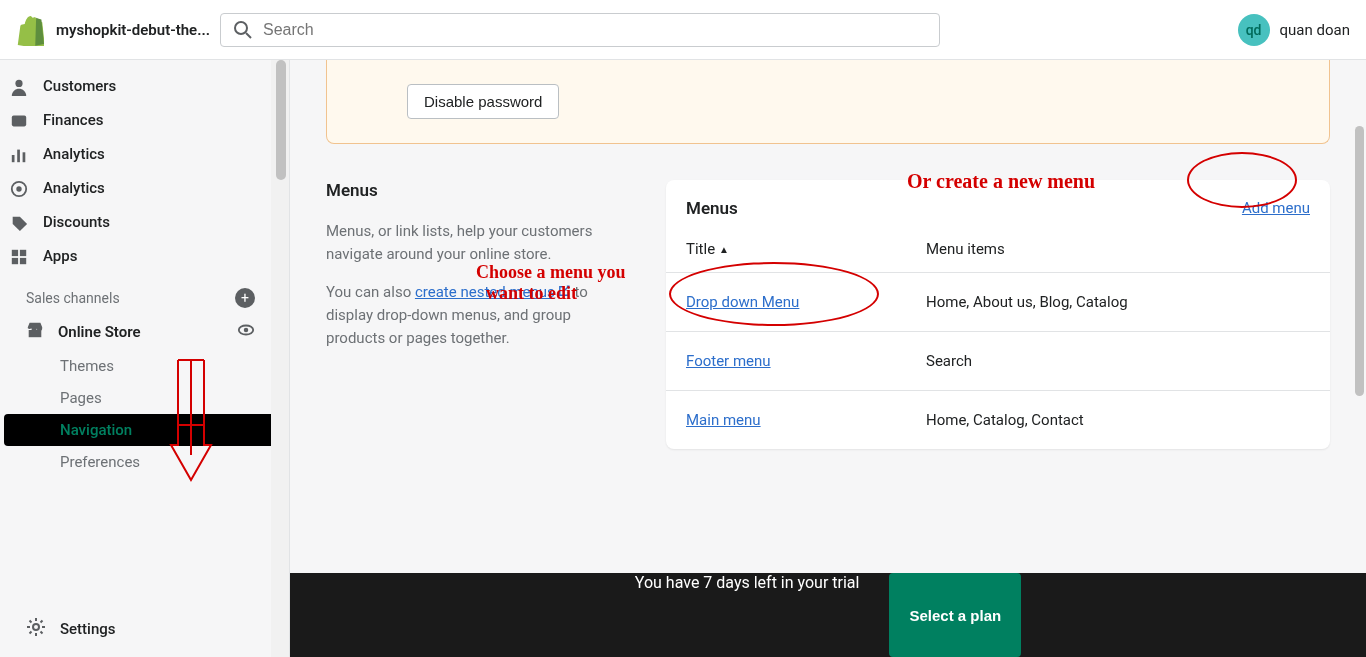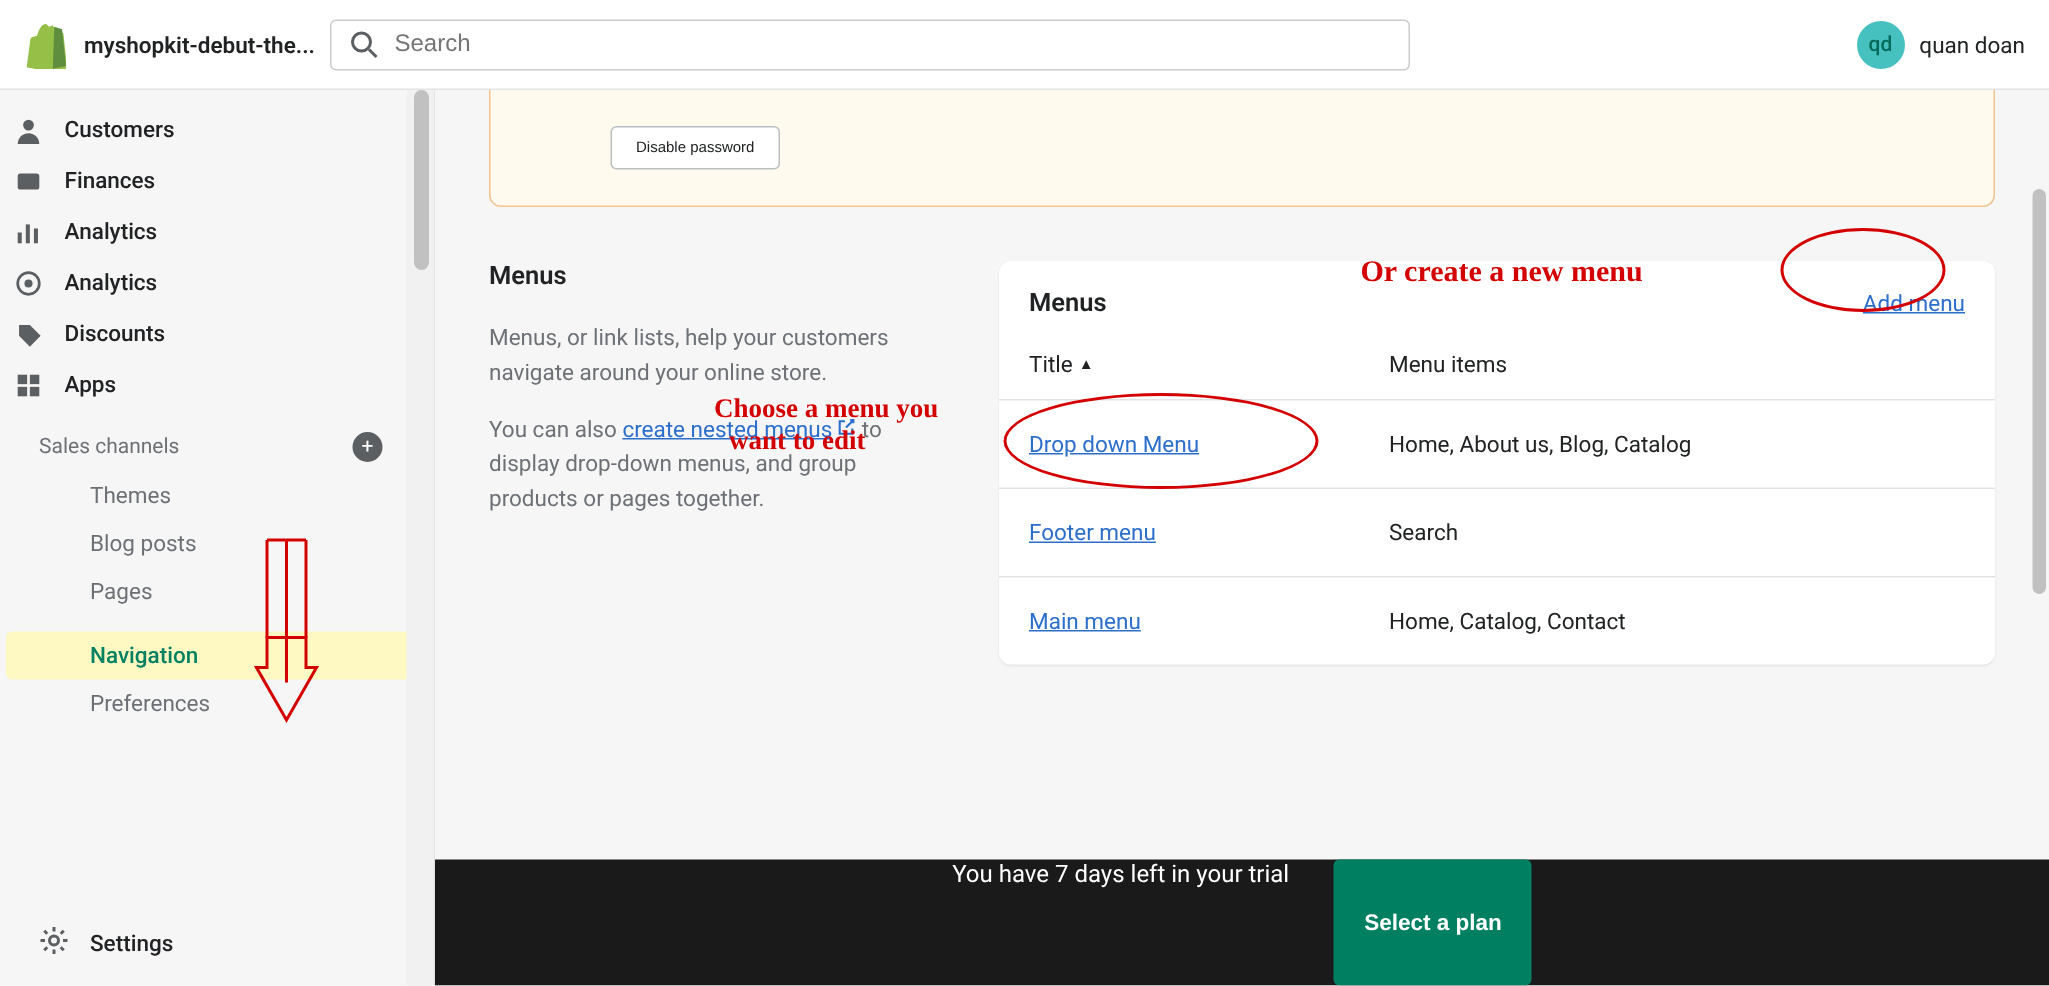--- a/index.html
+++ b/index.html
@@ -25,28 +25,28 @@
     .nav-item .icon { width: 20px; height: 20px; display: flex; align-items: center; justify-content: center; color: #5c5f62; }
     .nav-item .label { font-weight: 500; }
     
     .nav-section { padding: 14px 14px 6px 26px; font-size: 14px; color: #6d7175; display: flex; align-items: center; justify-content: space-between; }
     .nav-section .add-circle { width: 20px; height: 20px; border-radius: 50%; background: #5c5f62; color: #fff; display: flex; align-items: center; justify-content: center; font-size: 14px; margin-right: 20px; }
     
     .nav-channel { display: flex; align-items: center; padding: 7px 14px 7px 26px; font-size: 15px; gap: 14px; font-weight: 600; }
     .nav-channel .eye { margin-left: auto; margin-right: 20px; color: #5c5f62; }
     
     .sub-item { padding: 7px 14px 7px 60px; font-size: 15px; color: #6d7175; cursor: pointer; border-radius: 4px; margin: 0 8px 0 0; }
-    .sub-item.active { background: #fef9c3; color: #008060; font-weight: 500; margin-left: 4px; padding-left: 56px; margin-top: 11px; }
+    .sub-item.active { background: #000000; color: #008060; font-weight: 500; margin-left: 4px; padding-left: 56px; }
     
     .settings-item { position: absolute; bottom: 12px; left: 0; right: 18px; display: flex; align-items: center; padding: 8px 14px 8px 26px; font-size: 15px; gap: 14px; font-weight: 500; }
     
     .main { flex: 1; overflow-y: auto; position: relative; padding: 0 36px; }
     
     .banner { border: 1px solid #f1c38f; background: #fff9ee; border-radius: 8px; margin-top: 0; padding: 24px; margin-bottom: 36px; border-top: none; border-top-left-radius: 0; border-top-right-radius: 0; }
-    .banner-btn { background: #fff; border: 1px solid #babfc3; border-radius: 4px; padding: 8px 16px; font-size: 10px; color: #202223; cursor: pointer; margin-left: 56px; }
+    .banner-btn { background: #fff; border: 1px solid #babfc3; border-radius: 4px; padding: 8px 16px; font-size: 15px; color: #202223; cursor: pointer; margin-left: 56px; }
     
     .section-row { display: flex; gap: 40px; margin-bottom: 40px; }
     .section-left { width: 300px; }
     .section-left h2 { font-size: 17px; font-weight: 600; margin-bottom: 20px; }
     .section-left p { font-size: 15px; color: #6d7175; line-height: 1.5; margin-bottom: 16px; }
     .section-left a { color: #2c6ecb; text-decoration: underline; }
     .ext-icon { display: inline-block; vertical-align: middle; margin-left: 2px; }
     
     .card { flex: 1; background: #fff; border-radius: 8px; box-shadow: 0 1px 2px rgba(0,0,0,0.08); }
     .card-header { display: flex; align-items: center; justify-content: space-between; padding: 18px 20px 8px; }
@@ -158,23 +158,33 @@
           </svg>
         </span>
       <span class="label">Apps</span>
     </div>
 
     <div class="nav-section">
       <span>Sales channels</span>
       <span class="add-circle">+</span>
     </div>
 
+    <div class="nav-channel">
+      <span class="icon"><svg width="18" height="18" viewBox="0 0 20 20">
+            <path d="M2 7l2-5h12l2 5v1a3 3 0 01-6 0 3 3 0 01-6 0 3 3 0 01-4 0z" fill="#5c5f62"></path>
+            <rect x="3" y="10" width="14" height="8" fill="#5c5f62"></rect>
+          </svg></span>
+      <span>Online Store</span>
+      <span class="eye"><svg width="18" height="18" viewBox="0 0 20 20">
+            <ellipse cx="10" cy="10" rx="8" ry="5" fill="none" stroke="#5c5f62" stroke-width="2"></ellipse>
+            <circle cx="10" cy="10" r="2.5" fill="#5c5f62"></circle>
+          </svg></span>
+    </div>
 
     <div class="sub-item">Themes</div>
-    <div class="sub-item">Blog posts</div>
     <div class="sub-item">Pages</div>
     <div class="sub-item active">Navigation</div>
     <div class="sub-item">Preferences</div>
 
     <div class="settings-item">
       <span class="icon"><svg width="20" height="20" viewBox="0 0 20 20">
             <circle cx="10" cy="10" r="3" fill="none" stroke="#5c5f62" stroke-width="2"></circle>
             <path d="M10 1v3M10 16v3M1 10h3M16 10h3M3.5 3.5l2 2M14.5 14.5l2 2M3.5 16.5l2-2M14.5 5.5l2-2" stroke="#5c5f62" stroke-width="2"></path>
           </svg></span>
       <span>Settings</span>

